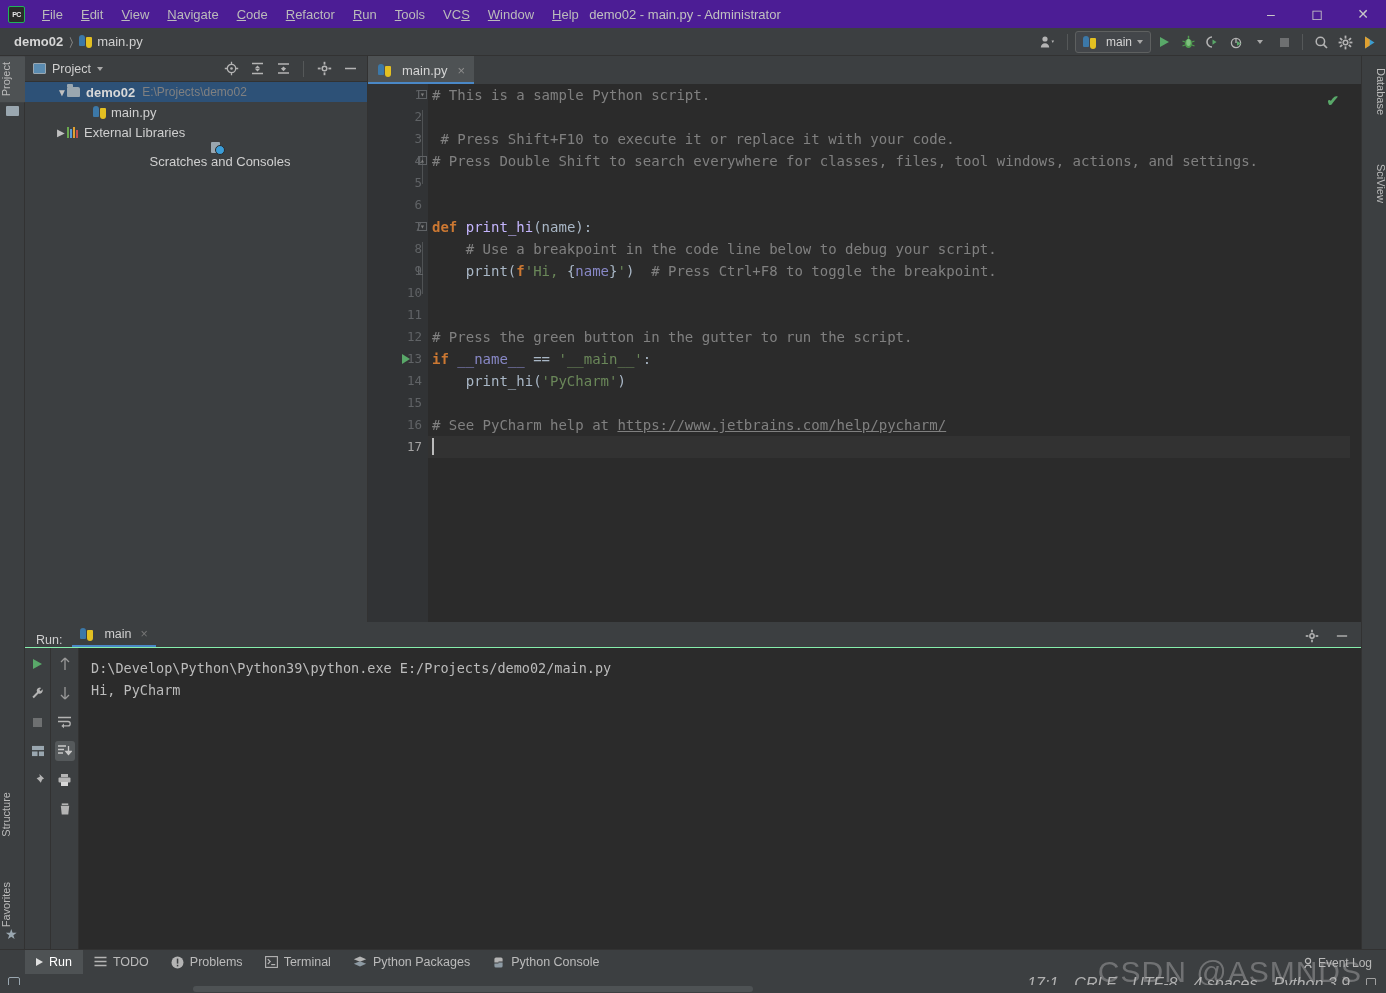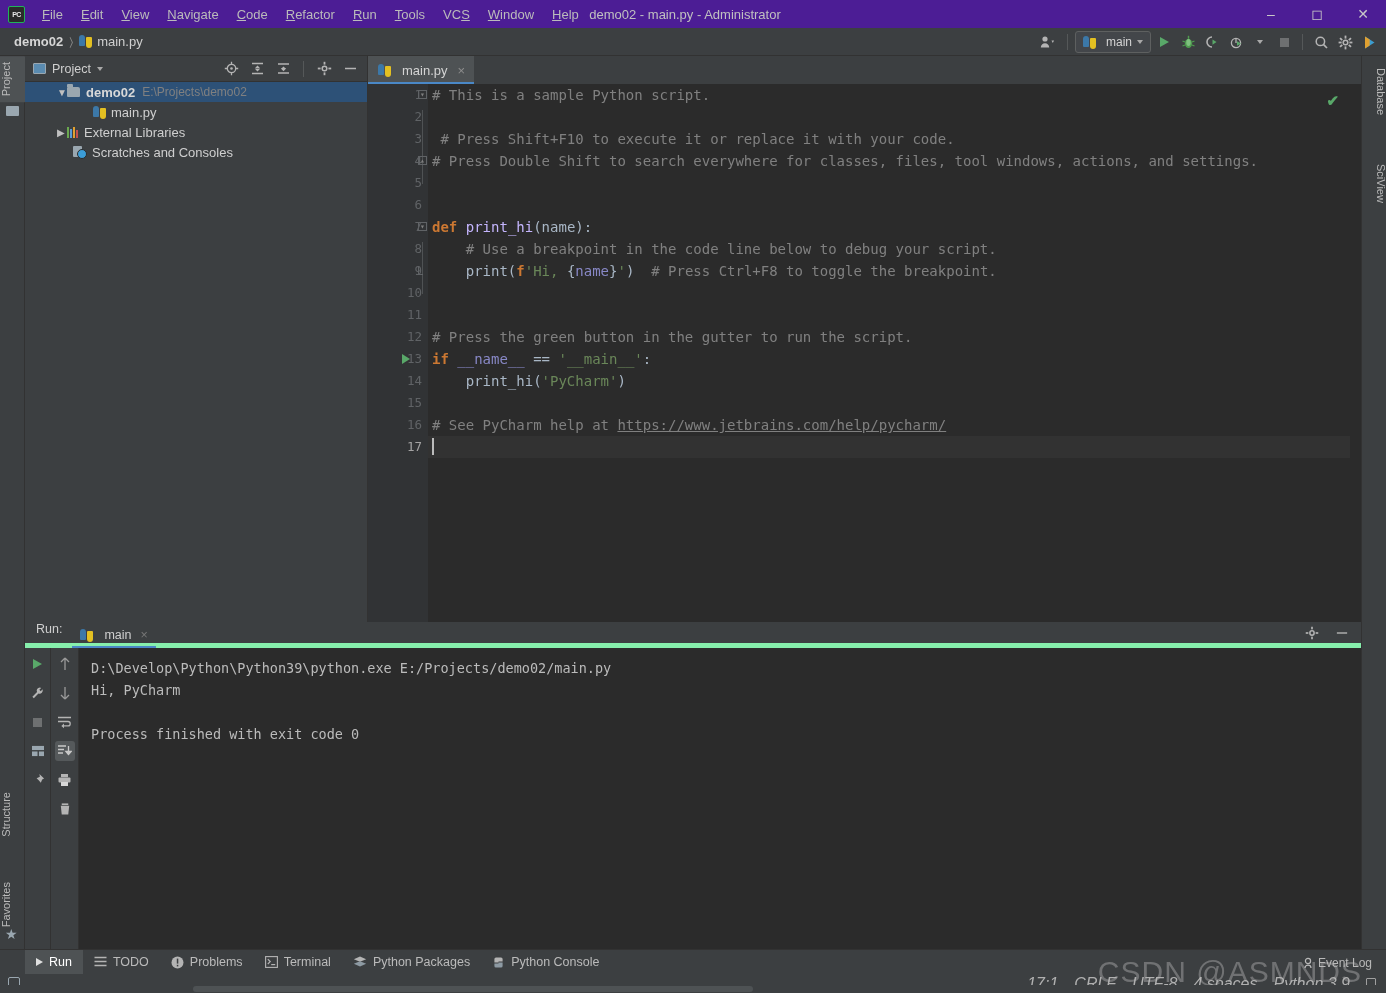--- a/index.html
+++ b/index.html
@@ -183,21 +183,21 @@
   .ed-scroll-thumb{
     position:absolute; right:2px; top:0px; width:7px; height:0px; background:#4e5254; border-radius:3px;
   }
 
   
   .runpanel{
     position:absolute; left:25px; top:622px; width:1336px; height:327px;
     background:#3c3f41;
   }
   .run-head{
-    height:26px; display:flex; align-items:flex-start; border-bottom:5px solid #86efac; position:relative;
+    height:26px; display:flex; align-items:flex-end; border-bottom:1px solid #86efac; position:relative;
   }
   .run-lbl{ font-size:12.5px; color:#cfcfcf; padding-left:11px; padding-right:10px;}
   .run-tab{
     height:26px; display:flex; align-items:center; gap:6px; padding:0 8px;
     font-size:12.5px; color:#cfcfcf; position:relative;
   }
   .run-tab:after{ content:''; position:absolute; left:0;right:0;bottom:0;height:2px;background:#4a88c7;}
   .run-tab .x{ color:#777; margin-left:3px; }
   .run-head-right{ position:absolute; right:8px; display:flex; align-items:center; gap:8px; }
 
@@ -436,21 +436,21 @@
       <div class="trow">
         <span style="position:absolute;left:32px;color:#c0c0c0;font-size:10px;">▶</span>
         <span class="libico" style="margin-left:16px;">
             <i></i>
             <i></i>
             <i></i>
             <i></i>
           </span>
         <span class="tplain">External Libraries</span>
       </div>
-      <div class="trow" style="padding-left:48px;">
+      <div class="trow" style="padding-left:48px;flex-direction:column;">
         <span class="scrico"></span>
         <span class="tplain">Scratches and Consoles</span>
       </div>
     </div>
   </div>
 
   <div class="editor-wrap">
     <div class="tabbar">
       <div class="etab">
         <span class="py-ico"></span>
@@ -575,21 +575,21 @@
           </svg>
         </span>
         <span class="rtbtn">
           <svg width="14" height="14" viewBox="0 0 15 15">
             <rect x="4" y="1.5" width="7" height="1.8" fill="#b4b4b4"></rect>
             <path d="M3 4h9l-1 9.5H4z" fill="#b4b4b4"></path>
           </svg>
         </span>
       </div>
 
-      <div class="console" id="console-root"><div>D:\Develop\Python\Python39\python.exe E:/Projects/demo02/main.py</div><div>Hi, PyCharm</div><div>&nbsp;</div><div>Process finished with exit code 0</div></div>
+      <div class="console" id="console-root"><div>D:\Develop\Python\Python39\python.exe E:/Projects/demo02/main.py</div><div>Hi, PyCharm</div><div>&nbsp;</div></div>
       <div class="con-scroll"></div>
     </div>
   </div>
 
   <div class="bottombar">
     <div class="bbtab sel" style="margin-left:25px;">
       <span style="width:0;height:0;border-left:7px solid #e0e0e0;border-top:4px solid transparent;border-bottom:4px solid transparent;"></span>
       <span>Run</span>
     </div>
     <div class="bbtab">

